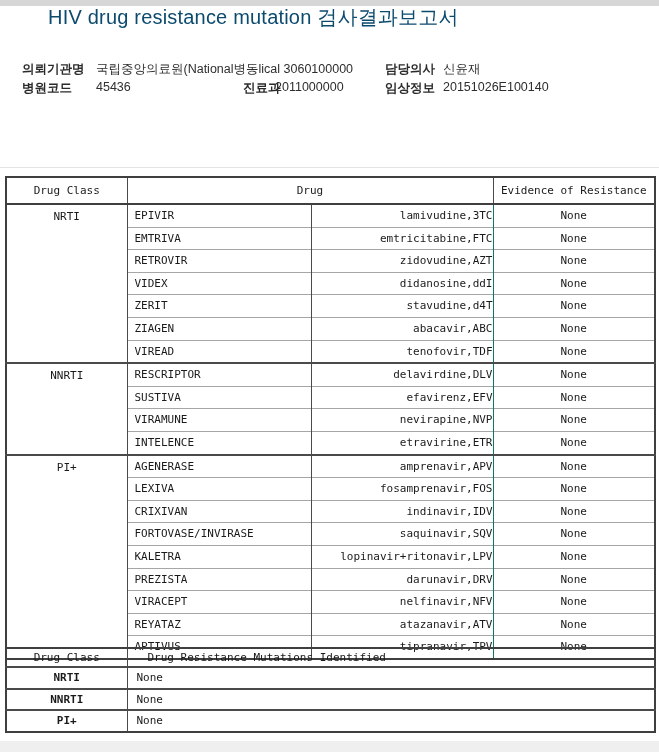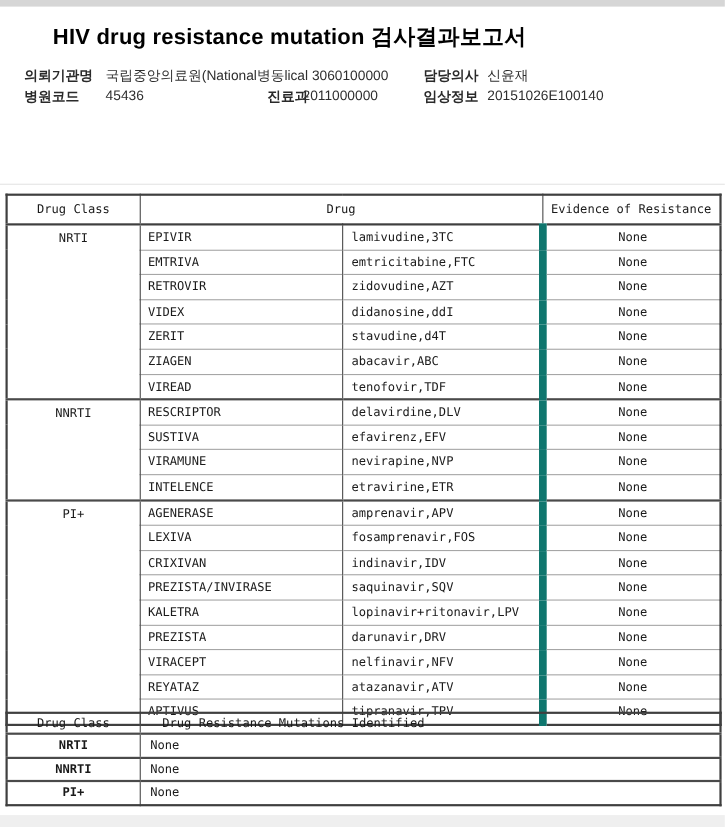--- a/index.html
+++ b/index.html
@@ -2,21 +2,21 @@
 <html><head>
 <meta charset="utf-8">
 <style>
   * { margin:0; padding:0; box-sizing:border-box; }
   html,body { width:659px; height:752px; background:#fff; overflow:hidden; }
   body { position:relative; font-family:"Liberation Sans","DejaVu Sans",sans-serif; color:#222; }
 
   .top-bar { position:absolute; top:0; left:0; width:659px; height:6px; background:#d6d6d6; }
   .footer-bar { position:absolute; top:741px; left:0; width:659px; height:11px; background:#efefef; }
 
-  .report-title { position:absolute; top:20px; left:48px; font-size:20px; font-weight:bold; color:#000000; letter-spacing:0.2px; }
+  .report-title { position:absolute; top:4px; left:48px; font-size:20px; font-weight:normal; color:#0c4a6e; letter-spacing:0.2px; }
 
   .info-block { position:absolute; top:60px; left:0; width:659px; font-size:12.5px; color:#2e2e2e; }
   .info-row { position:relative; height:19px; }
   .info-row.gap { margin-top:3px; }
   .info-row span { position:absolute; top:1px; white-space:nowrap; }
   .lab { font-weight:bold; color:#2a2a2a; }
   .p-l1 { left:22px; }  .p-v1 { left:96px; }
   .p-l2 { left:243px; } .p-v2 { left:275px;text-align:center; }
   .p-l2b { left:338px; } .p-v2b { left:370px; }
   .p-l3 { left:385px; } .p-v3 { left:443px; }
@@ -24,21 +24,21 @@
   .sep-line { position:absolute; top:167px; left:0; width:659px; border-top:1px solid #e4e4e4; }
 
   table { border-collapse:collapse; table-layout:fixed; font-family:"DejaVu Sans Mono","Liberation Mono",monospace; font-size:11px; color:#1a1a1a; }
   .drug-table { position:absolute; top:176px; left:5px; width:649px; border:2px solid #3f3f3f; }
   .drug-table th { height:27px; font-weight:normal; text-align:center; border-bottom:2px solid #3f3f3f; }
   .th-divider-r { border-right:1px solid #4a4a4a; }
   .drug-table td { height:21.6px; line-height:21.6px; border-top:1px solid #a6a6a6; white-space:nowrap; overflow:hidden; }
   .drug-table tr.grp td { border-top:2px solid #4a4a4a; }
   td.cls { text-align:center; vertical-align:top; line-height:20px; padding-top:2px; border-right:1px solid #4a4a4a; }
   td.brand { padding-left:7px; border-right:1px solid #4a4a4a; }
-  td.generic { padding-left:8px; border-right:7px solid #0f766e; }
+  td.generic { padding-left:8px; border-right:1px solid #0f766e;text-align:right; }
   td.evid { text-align:center; }
 
   .mut-table { position:absolute; top:647px; left:5px; width:649px; border:2px solid #3f3f3f; }
   .mut-table th { height:19px; font-weight:normal; border-bottom:2px solid #4a4a4a; }
   .mut-table td { height:21.5px; border-top:2px solid #4a4a4a; }
   .mut-table tr:first-child td { border-top:none; }
   .mut-class { text-align:center; font-weight:bold; border-right:1px solid #4a4a4a; }
   .mut-head-class { text-align:center; border-right:1px solid #4a4a4a; }
   .mut-head-title { text-align:left; padding-left:20px; }
   .mut-val { text-align:left; padding-left:9px; }
@@ -151,21 +151,21 @@
       <td class="brand">LEXIVA</td>
       <td class="generic">fosamprenavir,FOS</td>
       <td class="evid">None</td>
     </tr>
     <tr>
       <td class="brand">CRIXIVAN</td>
       <td class="generic">indinavir,IDV</td>
       <td class="evid">None</td>
     </tr>
     <tr>
-      <td class="brand">PREZISTA/INVIRASE</td>
+      <td class="brand">FORTOVASE/INVIRASE</td>
       <td class="generic">saquinavir,SQV</td>
       <td class="evid">None</td>
     </tr>
     <tr>
       <td class="brand">KALETRA</td>
       <td class="generic">lopinavir+ritonavir,LPV</td>
       <td class="evid">None</td>
     </tr>
     <tr>
       <td class="brand">PREZISTA</td>

